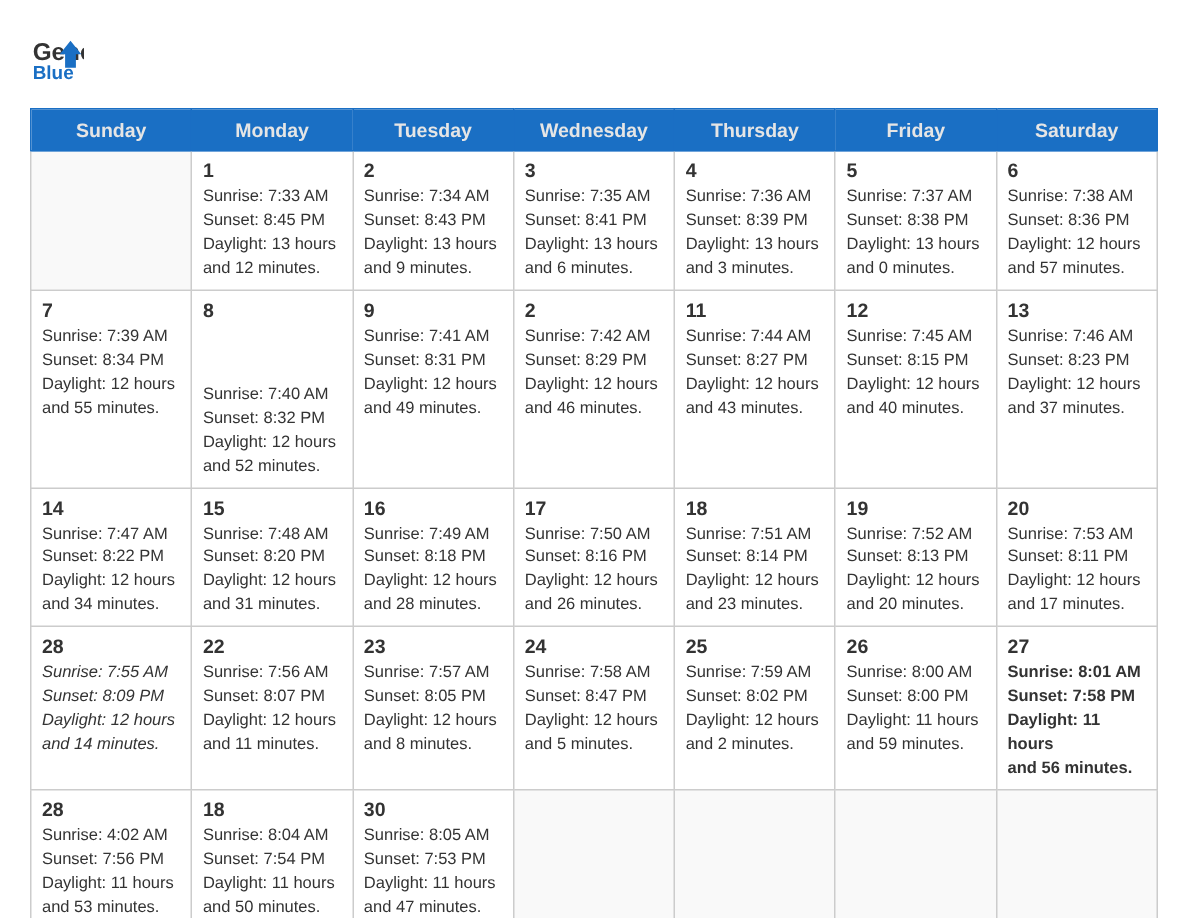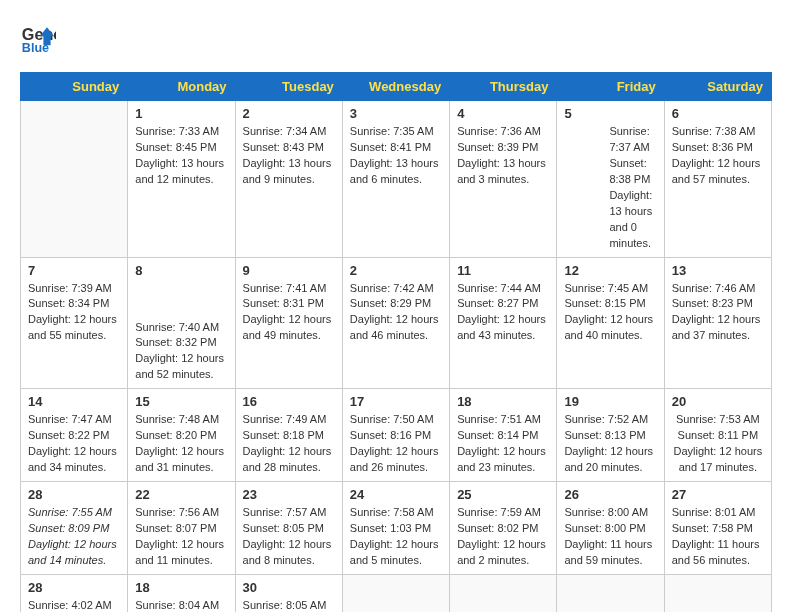--- a/index.html
+++ b/index.html
@@ -37,22 +37,22 @@
       font-size: 16px;
       color: #555;
     }
     .calendar {
       width: 100%;
       border-collapse: collapse;
       border: 1px solid #ccc;
     }
     .calendar th {
       background-color: #1a6fc4;
-      color: #fde047;
-      text-align: right;
+      color: #e5e5e5;
+      text-align: center;
       padding: 6px 8px;
       font-size: 13px;
       border: 1px solid #1a6fc4;
     }
     .calendar td {
       vertical-align: top;
       padding: 5px 7px;
       border: 1px solid #ccc;
       font-size: 11px;
       color: #333;
@@ -133,21 +133,21 @@
         </td>
         <td>
           <span class="day-number">4</span>
           <div class="day-info" style="white-space: pre-line;">Sunrise: 7:36 AM
 Sunset: 8:39 PM
 Daylight: 13 hours
 and 3 minutes.</div>
         </td>
         <td>
           <span class="day-number">5</span>
-          <div class="day-info" style="white-space: pre-line; margin-left: 45px;">Sunrise: 7:37 AM
+          <div class="day-info" style="white-space: pre-line;">Sunrise: 7:37 AM
 Sunset: 8:38 PM
 Daylight: 13 hours
 and 0 minutes.</div>
         </td>
         <td>
           <span class="day-number">6</span>
           <div class="day-info" style="white-space: pre-line;">Sunrise: 7:38 AM
 Sunset: 8:36 PM
 Daylight: 12 hours
 and 57 minutes.</div>
@@ -242,21 +242,21 @@
         </td>
         <td>
           <span class="day-number">19</span>
           <div class="day-info" style="white-space: pre-line;">Sunrise: 7:52 AM
 Sunset: 8:13 PM
 Daylight: 12 hours
 and 20 minutes.</div>
         </td>
         <td>
           <span class="day-number">20</span>
-          <div class="day-info" style="white-space: pre-line; text-align: center;">Sunrise: 7:53 AM
+          <div class="day-info" style="white-space: pre-line;">Sunrise: 7:53 AM
 Sunset: 8:11 PM
 Daylight: 12 hours
 and 17 minutes.</div>
         </td>
       </tr>
       <tr>
         <td>
           <span class="day-number">28</span>
           <div class="day-info" style="white-space: pre-line; font-style: italic;">Sunrise: 7:55 AM
 Sunset: 8:09 PM
@@ -273,41 +273,41 @@
         <td>
           <span class="day-number">23</span>
           <div class="day-info" style="white-space: pre-line;">Sunrise: 7:57 AM
 Sunset: 8:05 PM
 Daylight: 12 hours
 and 8 minutes.</div>
         </td>
         <td>
           <span class="day-number">24</span>
           <div class="day-info" style="white-space: pre-line;">Sunrise: 7:58 AM
-Sunset: 1:03 PM
+Sunset: 8:47 PM
 Daylight: 12 hours
 and 5 minutes.</div>
         </td>
         <td>
           <span class="day-number">25</span>
           <div class="day-info" style="white-space: pre-line;">Sunrise: 7:59 AM
 Sunset: 8:02 PM
 Daylight: 12 hours
 and 2 minutes.</div>
         </td>
         <td>
           <span class="day-number">26</span>
           <div class="day-info" style="white-space: pre-line;">Sunrise: 8:00 AM
 Sunset: 8:00 PM
 Daylight: 11 hours
 and 59 minutes.</div>
         </td>
         <td>
           <span class="day-number">27</span>
-          <div class="day-info" style="white-space: pre-line;">Sunrise: 8:01 AM
+          <div class="day-info" style="white-space: pre-line; font-weight: bold;">Sunrise: 8:01 AM
 Sunset: 7:58 PM
 Daylight: 11 hours
 and 56 minutes.</div>
         </td>
       </tr>
       <tr>
         <td>
           <span class="day-number">28</span>
           <div class="day-info" style="white-space: pre-line;">Sunrise: 4:02 AM
 Sunset: 7:56 PM

